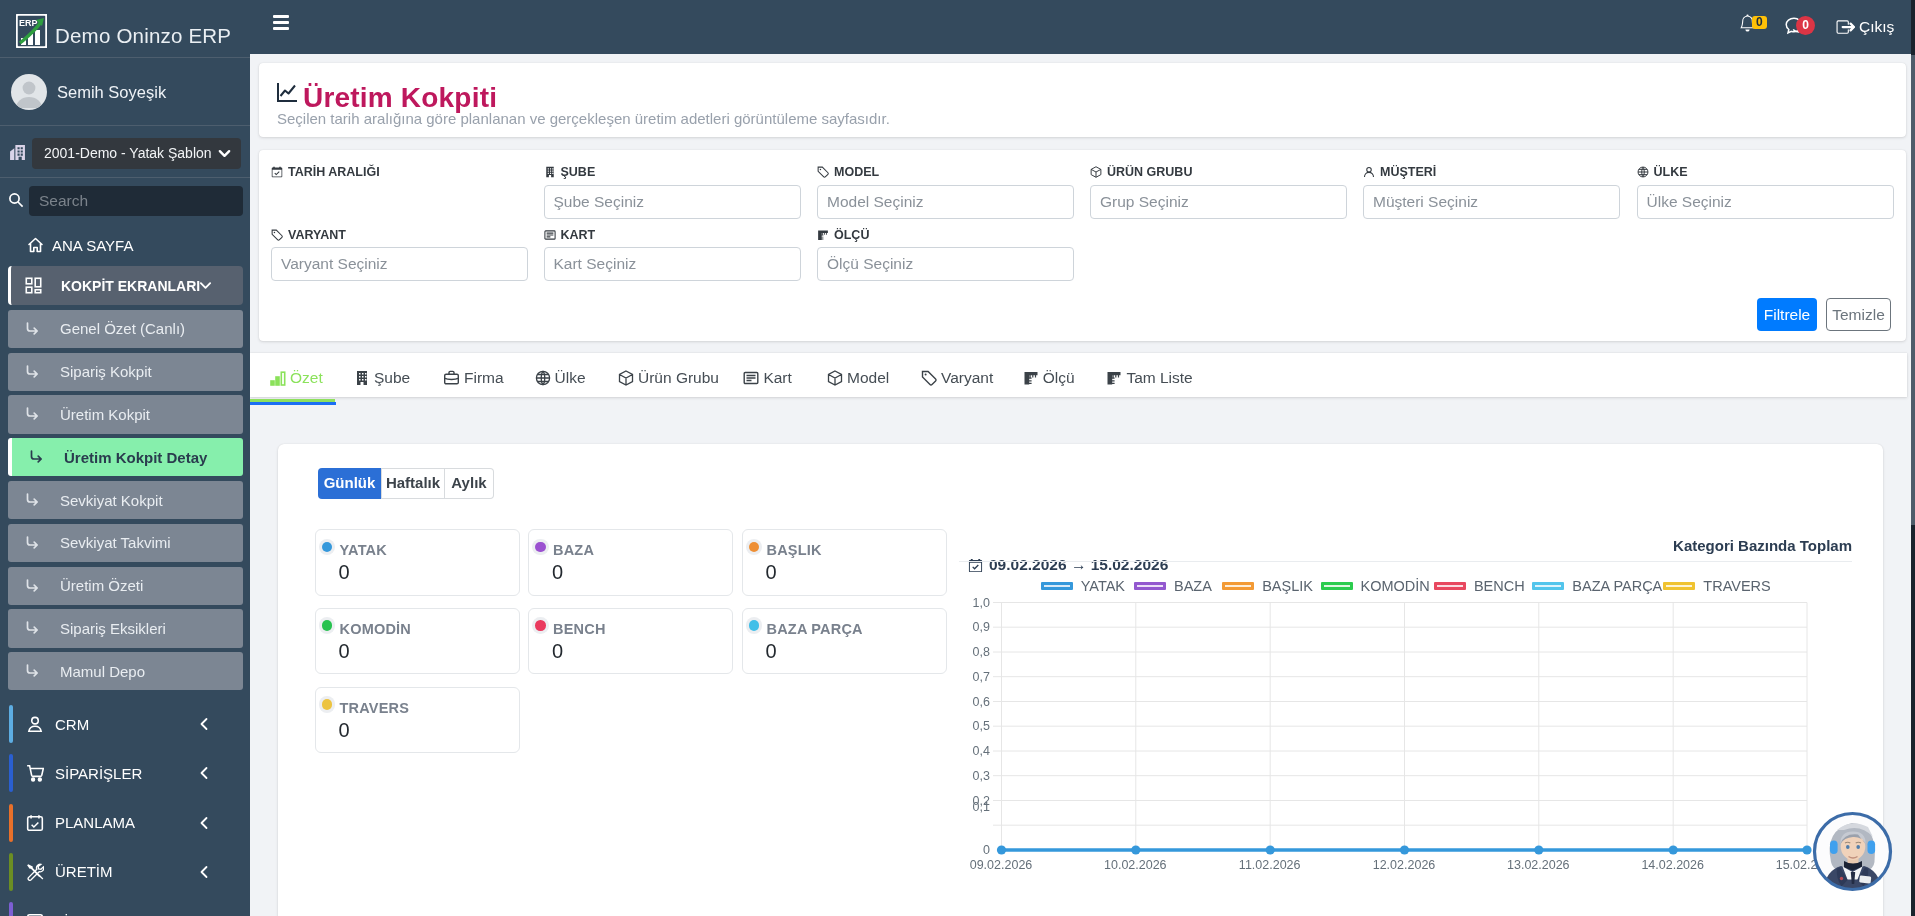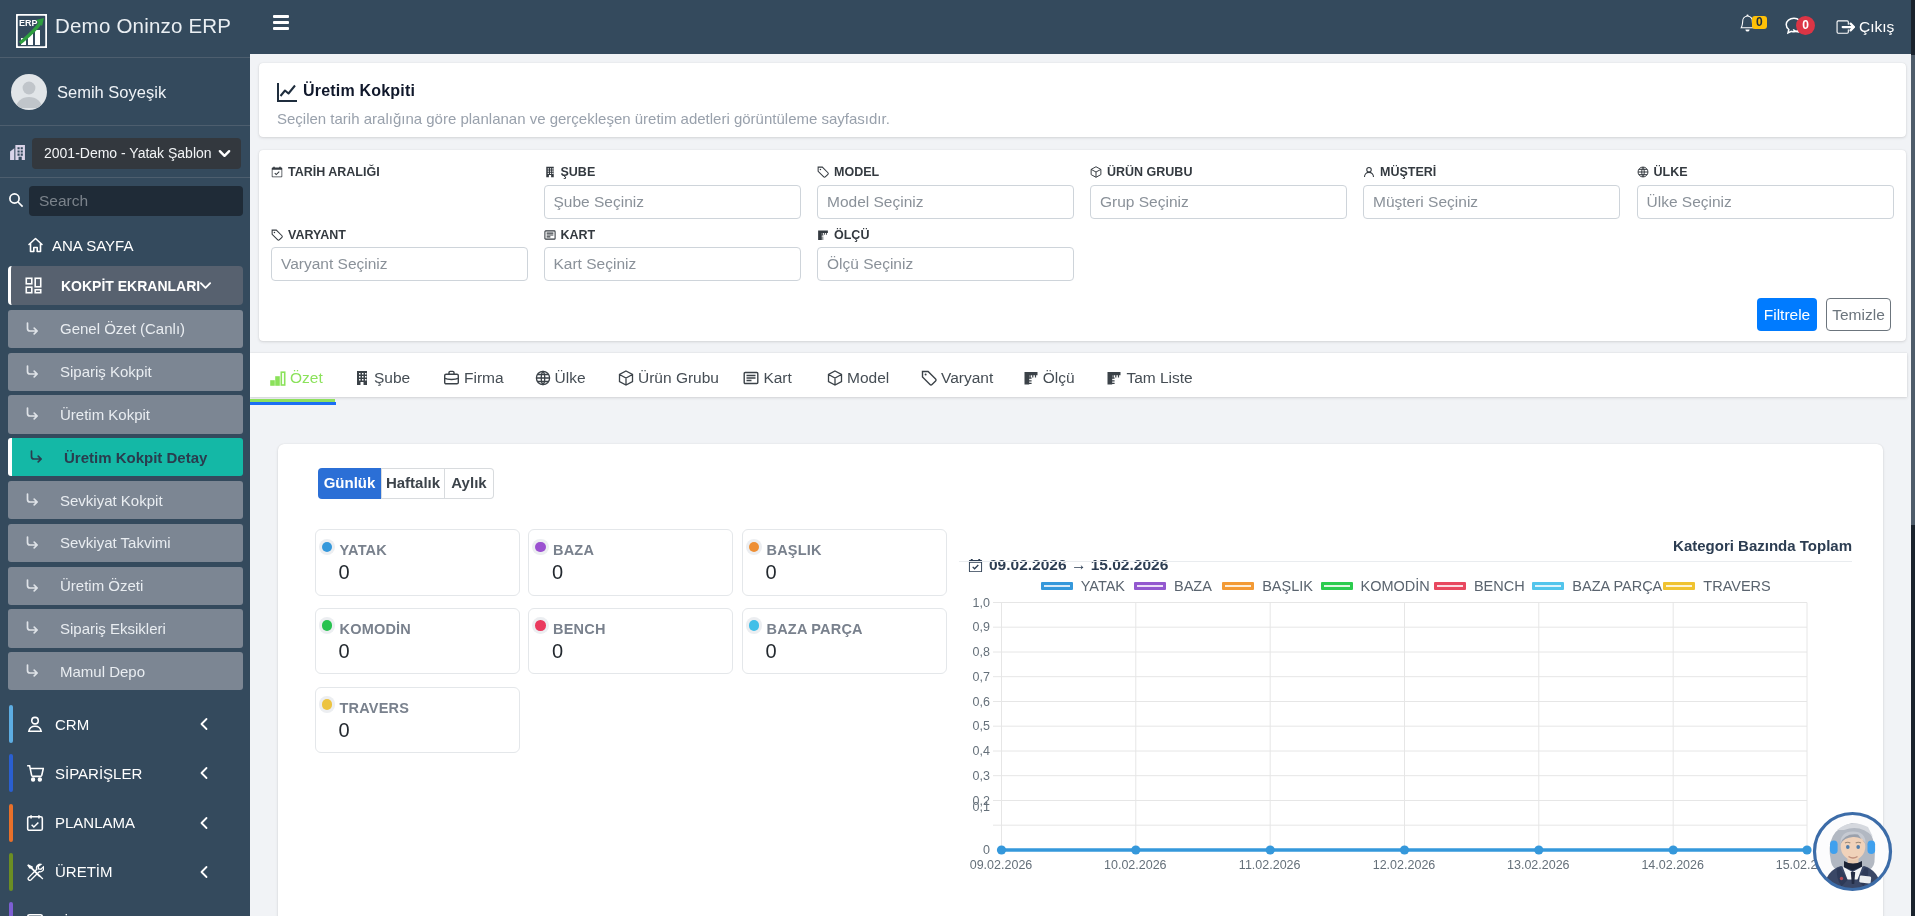--- a/index.html
+++ b/index.html
@@ -13,45 +13,45 @@
 #hamb { position:absolute; left:23px; top:15px; width:16px; height:15px; }
 #hamb span { display:block; height:2.6px; background:#fff; border-radius:1px; margin-bottom:3.4px; }
 .tb-ico { position:absolute; top:0; height:54px; display:flex; align-items:center; color:#fff; }
 #badge-bell { position:absolute; left:13px; top:16px; background:#ffc107; color:#1f2d3d; font-size:12px; font-weight:bold; line-height:13px; padding:0 4px; border-radius:3px; }
 #badge-chat { position:absolute; left:11px; top:16px; background:#dc3545; color:#fff; font-size:12px; font-weight:bold; width:19px; height:19px; border-radius:50%; text-align:center; line-height:19px; }
 #cikis { font-size:15.5px; color:#fff; }
 
 
 #sidebar { position:absolute; left:0; top:0; width:250px; height:916px; background:#344a5d; z-index:5; }
 .sb-div { position:absolute; left:0; width:250px; border-top:1px solid #4d5e6e; }
-#brand { position:absolute; left:8px; top:14px; display:flex; align-items:flex-start;padding-left:8px; }
+#brand { position:absolute; left:8px; top:14px; display:flex; align-items:flex-end;padding-left:8px; }
 #brand-txt { color:#eaeff3; font-size:20.5px; font-weight:300; margin-left:8px; letter-spacing:.2px; }
 #user-av { position:absolute; left:11px; top:74px; width:36px; height:36px; border-radius:50%; background:#e1e5e8; overflow:hidden; }
 #user-name { position:absolute; left:57px; top:83px; color:#eef2f6; font-size:16.5px; }
 #comp-ico { position:absolute; left:9px; top:144px; }
 #comp-sel { position:absolute; left:32px; top:138px; width:209px; height:31px; background:#33383e; border-radius:4px; color:#f2f4f6; font-size:14px; line-height:31px; padding-left:12px; }
 #comp-sel .chev { position:absolute; right:10px; top:9px; }
 #search-ico { position:absolute; left:8px; top:192px; }
 #search-box { position:absolute; left:29px; top:186px; width:214px; height:30px; background:#1f2b37; border-radius:4px; color:#7b838b; font-size:15.5px; line-height:30px; padding-left:10px; }
 .nav-home { position:absolute; left:0; top:231px; width:250px; height:28px; color:#fff; font-size:15px; display:flex; align-items:center; }
 .nav-sec { position:absolute; left:8px; width:235px; height:39px; background:#57616f; border-left:3.5px solid #fff; border-radius:4px; color:#fff; font-size:14px; font-weight:bold; display:flex; align-items:center; }
 .nav-sub { position:absolute; left:8px; width:235px; height:38.2px; background:#7c8693; border-radius:3px; color:#e9edf1; font-size:15px; display:flex; align-items:center; }
-.nav-sub.active { background:#14b8a6; color:#2a3c4e; font-weight:bold; border-left:4px solid #fff;align-items:center; }
+.nav-sub.active { background:#86efac; color:#2a3c4e; font-weight:bold; border-left:4px solid #fff;align-items:center; }
 .nav-grp { position:absolute; left:9px; width:234px; height:38.2px; color:#fff; font-size:15px; display:flex; align-items:center; }
 .grp-border { position:absolute; left:0; top:0; width:4.2px; height:100%; border-radius:2px; }
 .chev-l { position:absolute; right:34px; top:12px; }
 .subarr { margin-left:16px; }
 .nav-sub span { margin-left:20px; }
 .grp-ico { margin-left:17px; }
 .grp-txt { margin-left:11px; }
 
 
 .panel { position:absolute; background:#fff; border-radius:4px; box-shadow:0 0 1px rgba(0,0,0,.12), 0 1px 3px rgba(0,0,0,.12); }
 #p-title { left:259px; top:63px; width:1647px; height:74px; }
-#p-title h1 { position:absolute; left:44px; top:19px; font-size:16px; color:#0f172a; letter-spacing:.2px; }
+#p-title h1 { position:absolute; left:44px; top:19px; font-size:28px; color:#be185d; letter-spacing:.2px; }
 #p-title .desc { position:absolute; left:18px; top:47px; font-size:15px; color:#99a1ac; }
 #p-filter { left:259px; top:150px; width:1647px; height:191px; }
 .flabel { position:absolute; font-size:12.5px; font-weight:bold; color:#343a40; display:flex; align-items:center; height:13px; }
 .flabel svg { margin-right:5px; }
 .finput { position:absolute; width:257px; height:33.5px; border:1px solid #ced4da; border-radius:4px; font-size:15.5px; line-height:32px; padding-left:9px; color:#8a9199; background:#fff; }
 .finput.val { color:#40464d; }
 #btn-filtrele { position:absolute; left:1498px; top:148px; width:60px; height:33px; background:#007bff; color:#fff; border-radius:4px; font-size:15.5px; text-align:center; line-height:33px; }
 #btn-temizle { position:absolute; left:1567px; top:148px; width:65px; height:33px; background:#fff; border:1px solid #6c757d; color:#6c757d; border-radius:4px; font-size:15.5px; text-align:center; line-height:31px; }
 
 

